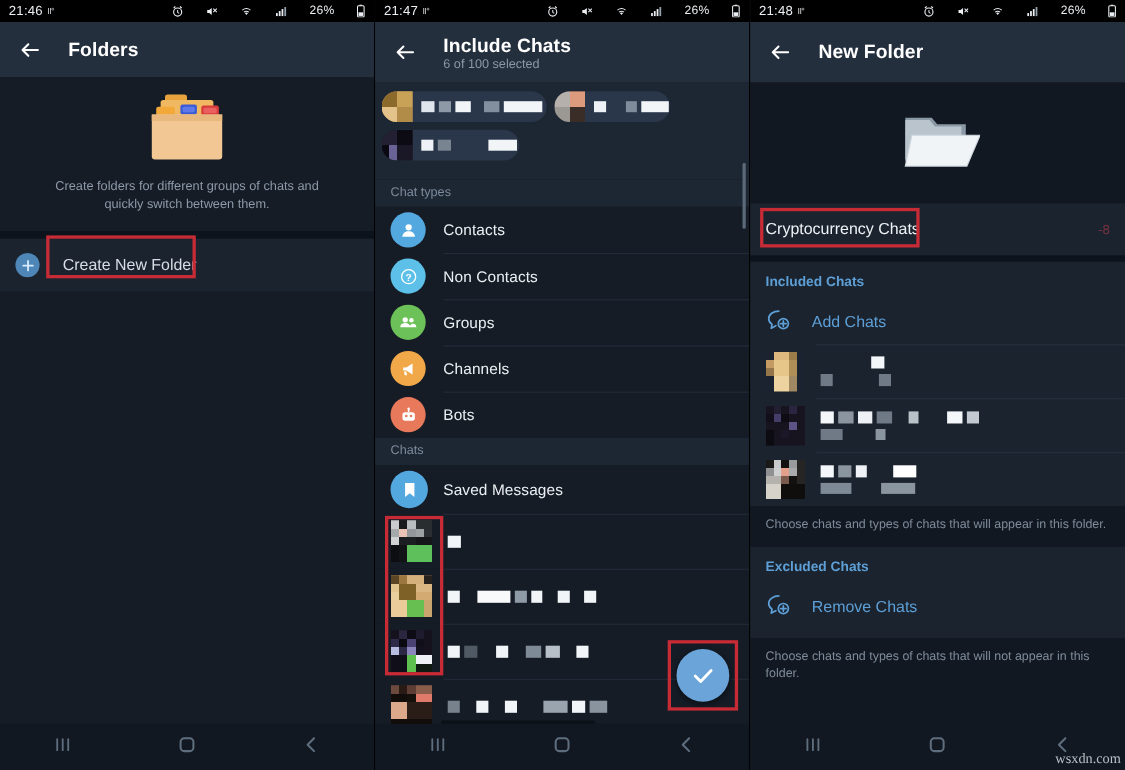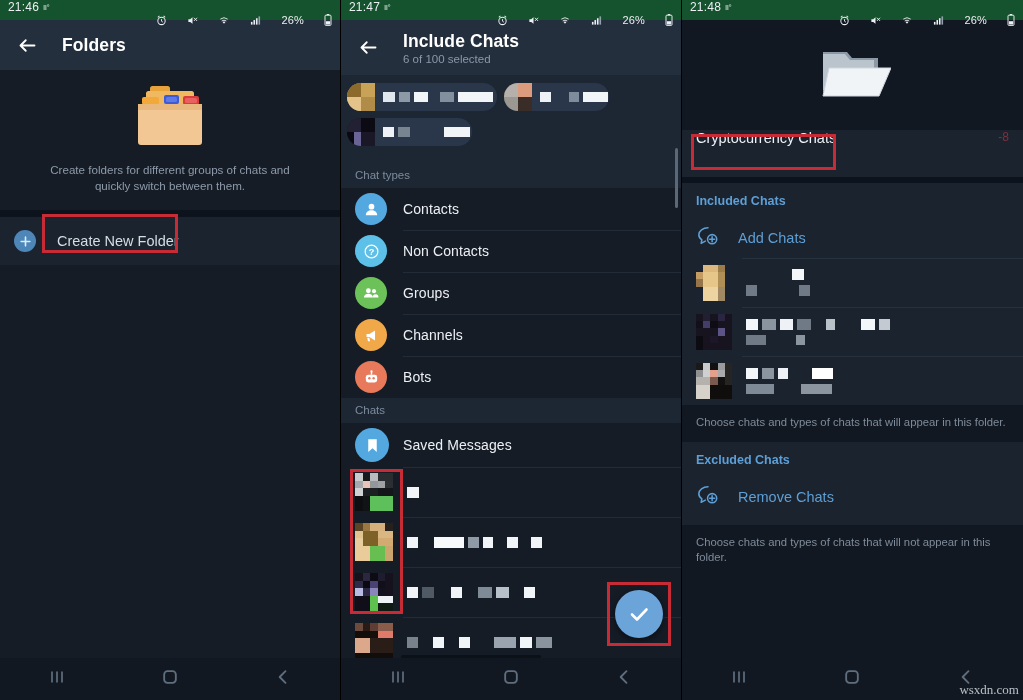--- a/index.html
+++ b/index.html
@@ -15,27 +15,26 @@
     background: #151c26;
     position: relative;
     overflow: hidden;
     border-right: 1px solid #000;
   }
   .panel:last-child { border-right: none; }
 
   
   .statusbar {
     height: 20px;
-    background: #14532d;
+    background: #000000;
     display: flex; 
     padding: 0 8px;
     color: #eceff3;
     font-size: 11.5px;
     letter-spacing: .2px;
-    flex-direction: column;
   }
   .sb-left { display: flex; align-items: center; gap: 4px; }
   .sb-time { font-weight: 500; font-size: 12px; }
   .sb-dualsim { font-size: 8px; opacity: .9; letter-spacing: -.5px; }
   .sb-right { margin-left: auto; display: flex; align-items: center; gap: 20px; }
   .sb-ico { display: inline-block; line-height: 0; }
   .sb-batt { font-size: 11px; font-weight: 500; }
 
   
   .appbar {
@@ -173,21 +172,21 @@
 
   
   .p3-hero {
     background: #121821;
     height: 110px;
     display: flex; align-items: center; justify-content: center;
   }
   .p3-name-row {
     background: #1b232e;
     height: 47px;
-    display: flex; align-items: flex-start;
+    display: flex; align-items: center;
     padding: 0 14px;
     position: relative;
   }
   .p3-name {
     color: #eef2f6; font-size: 14.5px;
   }
   .p3-counter {
     margin-left: auto;
     color: #7a3340; font-size: 12px;
   }
@@ -694,20 +693,30 @@
             </svg></span>
         <span class="sb-batt">26%</span>
         <span class="sb-ico"><svg width="8" height="12" viewBox="0 0 12 20">
               <rect x="4" y="0" width="4" height="2" fill="#eceff3"></rect>
               <rect x="1" y="2" width="10" height="17" rx="1.5" fill="none" stroke="#eceff3" stroke-width="1.6"></rect>
               <rect x="2.5" y="12" width="7" height="5.5" fill="#eceff3"></rect>
             </svg></span>
       </div>
     </div>
 
+    <div class="appbar" style="height:55px;">
+      <div class="back">
+        <svg width="21" height="21" viewBox="0 0 24 24">
+            <path d="M20 12H4M10 6l-6 6 6 6" stroke="#fff" stroke-width="2.1" fill="none" stroke-linecap="round" stroke-linejoin="round"></path>
+          </svg>
+      </div>
+      <div class="appbar-texts">
+        <div class="appbar-title">New Folder</div>
+      </div>
+    </div>
 
     <div class="p3-hero">
       <span>
         <svg width="76" height="62" viewBox="0 0 76 62">
           <path d="M8 10h24l5 6h26v34H8z" fill="#8b99a6"></path>
           <path d="M8 12h22l5 6h24v30H8z" fill="#b9c4cd"></path>
           <path d="M14 26h62l-12 28H8z" fill="#f1f4f7"></path>
           <path d="M14 26h62l-12 28H8z" fill="none" stroke="#cfd7de" stroke-width="1"></path>
         </svg>
       </span>

